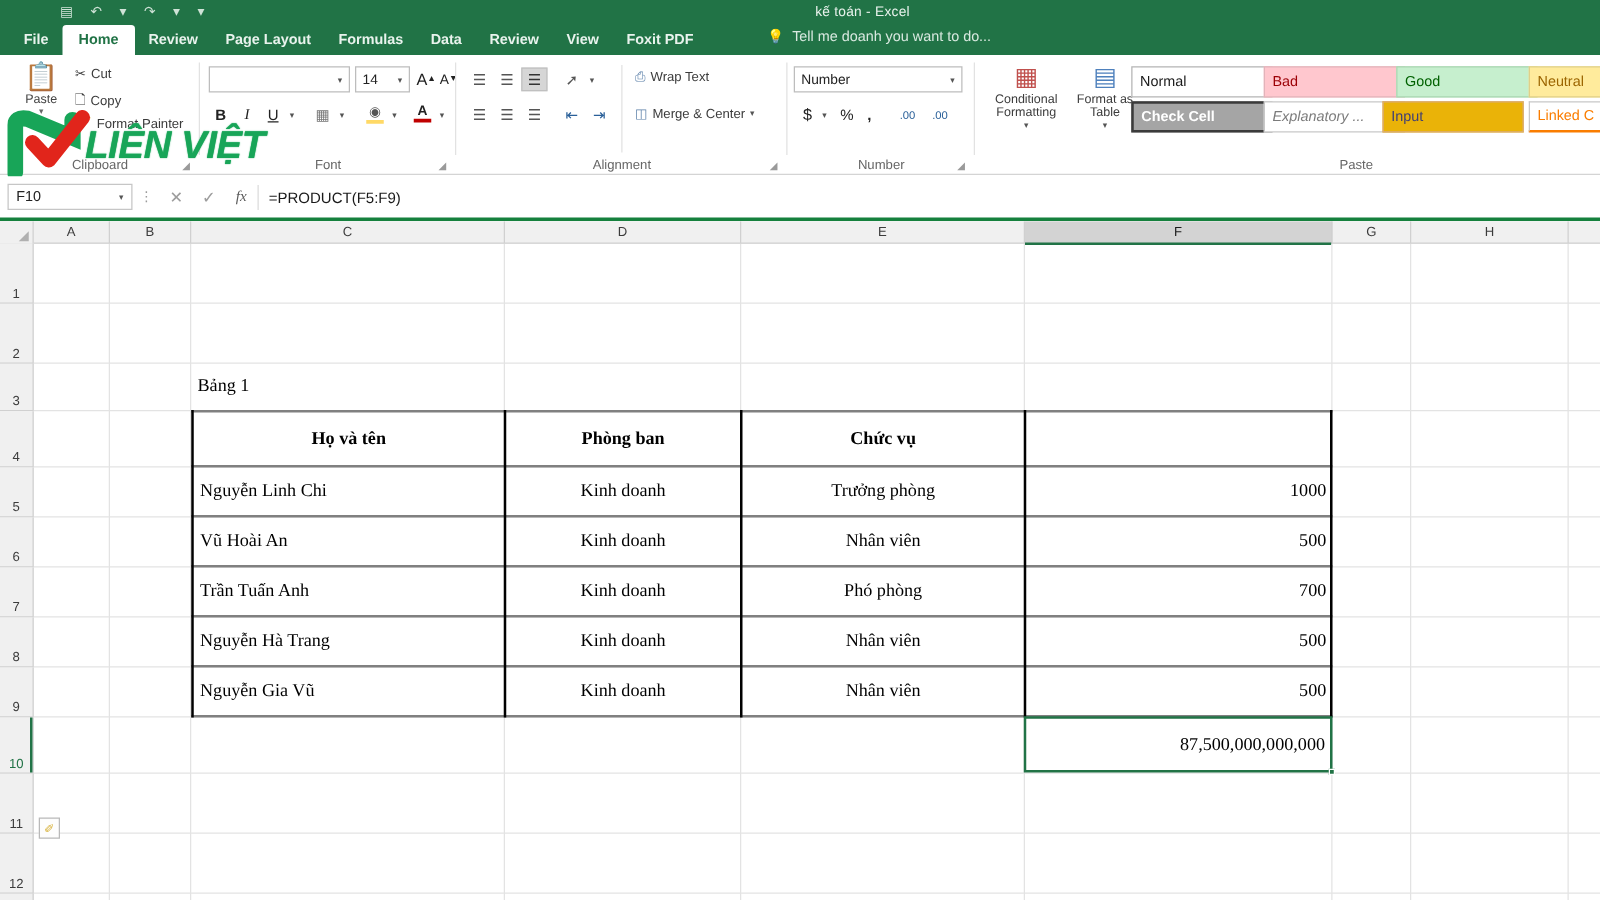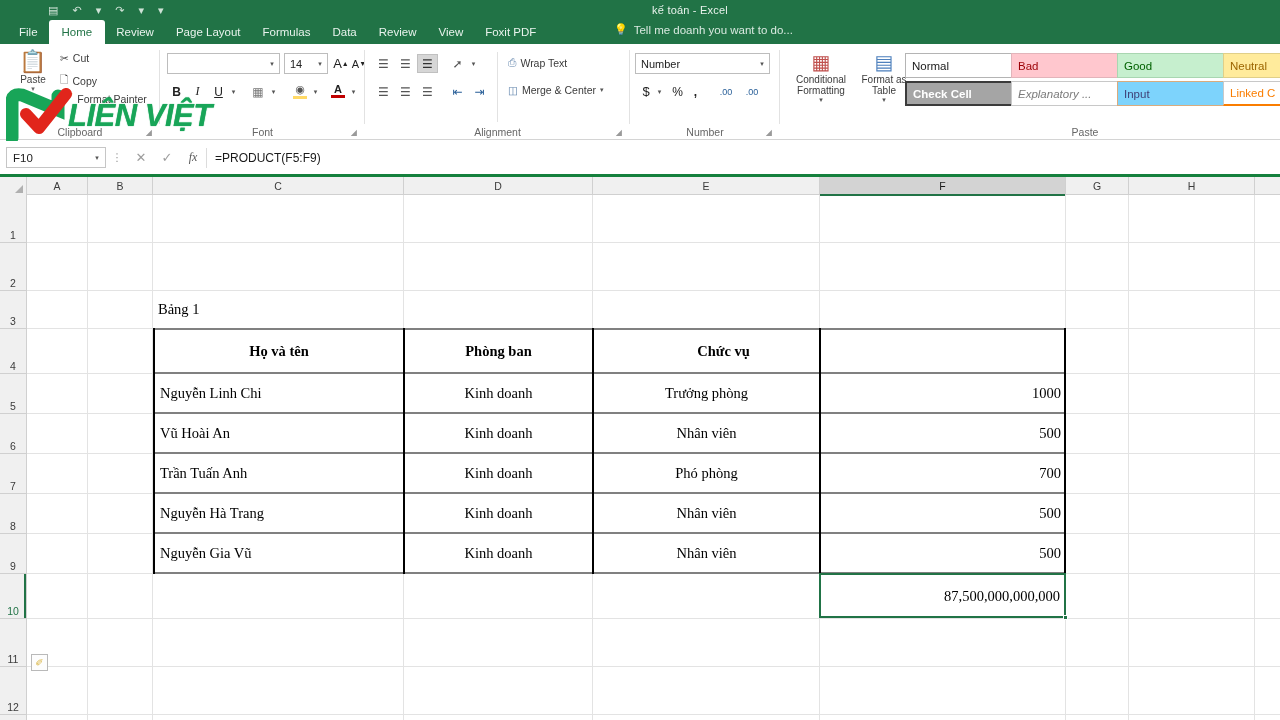--- a/index.html
+++ b/index.html
@@ -24,21 +24,21 @@
     letter-spacing: .2px;
   }
   .win-title span { margin-left: 100px; }
 
   
   .tabstrip {
     position: absolute; top: 20px; left: 0;
     width: 1280px; height: 24px;
     background: #217346;
   }
-  .tabs { display: flex; align-items: flex-end; height: 24px; padding-left: 8px; }
+  .tabs { display: flex; align-items: flex-end; height: 24px; padding-left: 8px; font-weight: bold; }
   .tab {
     color: #e9f3ed; font-size: 11.5px;
     padding: 4px 11px 5px 11px; line-height: 14px;
     white-space: nowrap; cursor: pointer;
   }
   .tab.active {
     background: #ffffff; color: #217346;
     border-radius: 3px 3px 0 0;
     padding: 5px 13px 5px 13px;
   }
@@ -382,21 +382,21 @@
       <div style="font-size:10px; color:#3b3b3b; line-height:11px;">Format as Table</div>
       <div style="font-size:7px; color:#555;">▾</div>
     </div>
 
     <div class="stylecell" style="left:125px; top:9px;  background:#ffffff; color:#1a1a1a; border-color:#b4b4b4;">Normal</div>
     <div class="stylecell" style="left:231px; top:9px;  background:#ffc7ce; color:#9c0006; border-color:#e2b4ba;">Bad</div>
     <div class="stylecell" style="left:337px; top:9px;  background:#c6efce; color:#006100; border-color:#a9d6b1;">Good</div>
     <div class="stylecell" style="left:443px; top:9px;  background:#ffeb9c; color:#9c6500; border-color:#e0cf89;">Neutral</div>
     <div class="stylecell" style="left:125px; top:37px; background:#a5a5a5; color:#ffffff; border:2px solid #3b3b3b; font-weight:bold;">Check Cell</div>
     <div class="stylecell" style="left:231px; top:37px; background:#ffffff; color:#7b7b7b; border-color:#c8c8c8; font-style:italic;">Explanatory ...</div>
-    <div class="stylecell" style="left:337px; top:37px; background:#7dd3fc; color:#3f3f76; border-color:#d9ab7d;">Input</div>
+    <div class="stylecell" style="left:326px; top:37px; background:#eab308; color:#3f3f76; border-color:#d9ab7d;">Input</div>
     <div class="stylecell" style="left:443px; top:37px; background:#ffffff; color:#fa7d00; border-color:#c8c8c8; border-bottom:2px solid #fa7d00;">Linked C</div>
 
     <div class="rglabel" style="width:370px; left:120px;">Paste</div>
   </div>
 
   <div class="logo">
     <svg width="70" height="54" viewBox="0 0 70 54">
       <path d="M6 50 L6 14 Q6 5 16 7 L52 22 L52 8" fill="none" stroke="#18a558" stroke-width="13" stroke-linecap="round"></path>
       <path d="M20 26 L33 40 L60 6" fill="none" stroke="#e1251b" stroke-width="12" stroke-linecap="round" stroke-linejoin="round"></path>
     </svg>
@@ -482,21 +482,21 @@
     <div class="tbl-border v thin" style="left:126px; top:133px; height:246px; width:2px;"></div>
     <div class="tbl-border v thin" style="left:376px; top:133px; height:246px; width:2px;"></div>
     <div class="tbl-border v thin" style="left:565px; top:133px; height:246px; width:2px;"></div>
     <div class="tbl-border v thin" style="left:792px; top:133px; height:246px; width:2px;"></div>
     <div class="tbl-border v thin" style="left:1037px; top:133px; height:246px; width:2px;"></div>
 
     <div class="cell left" style="left:126px; top:96px; width:250px; height:37px;">Bảng 1</div>
 
     <div class="cell ctr bold" style="left:378px; top:135px; width:187px; height:42px;">Phòng ban</div>
     <div class="cell ctr bold" style="left:128px; top:135px; width:248px; height:42px;">Họ và tên</div>
-    <div class="cell ctr bold" style="left:584px; top:135px; width:225px; height:42px;">Chức vụ</div>
+    <div class="cell ctr bold" style="left:567px; top:135px; width:225px; height:42px;">Chức vụ</div>
 
     <div class="cell left" style="left:128px; top:179px; width:248px; height:38px;">Nguyễn Linh Chi</div>
     <div class="cell ctr" style="left:378px; top:179px; width:187px; height:38px;">Kinh doanh</div>
     <div class="cell ctr" style="left:567px; top:179px; width:225px; height:38px;">Trưởng phòng</div>
     <div class="cell right" style="left:794px; top:179px; width:243px; height:38px;">1000</div>
 
     <div class="cell left" style="left:128px; top:219px; width:248px; height:38px;">Vũ Hoài An</div>
     <div class="cell ctr" style="left:378px; top:219px; width:187px; height:38px;">Kinh doanh</div>
     <div class="cell ctr" style="left:567px; top:219px; width:225px; height:38px;">Nhân viên</div>
     <div class="cell right" style="left:794px; top:219px; width:243px; height:38px;">500</div>

